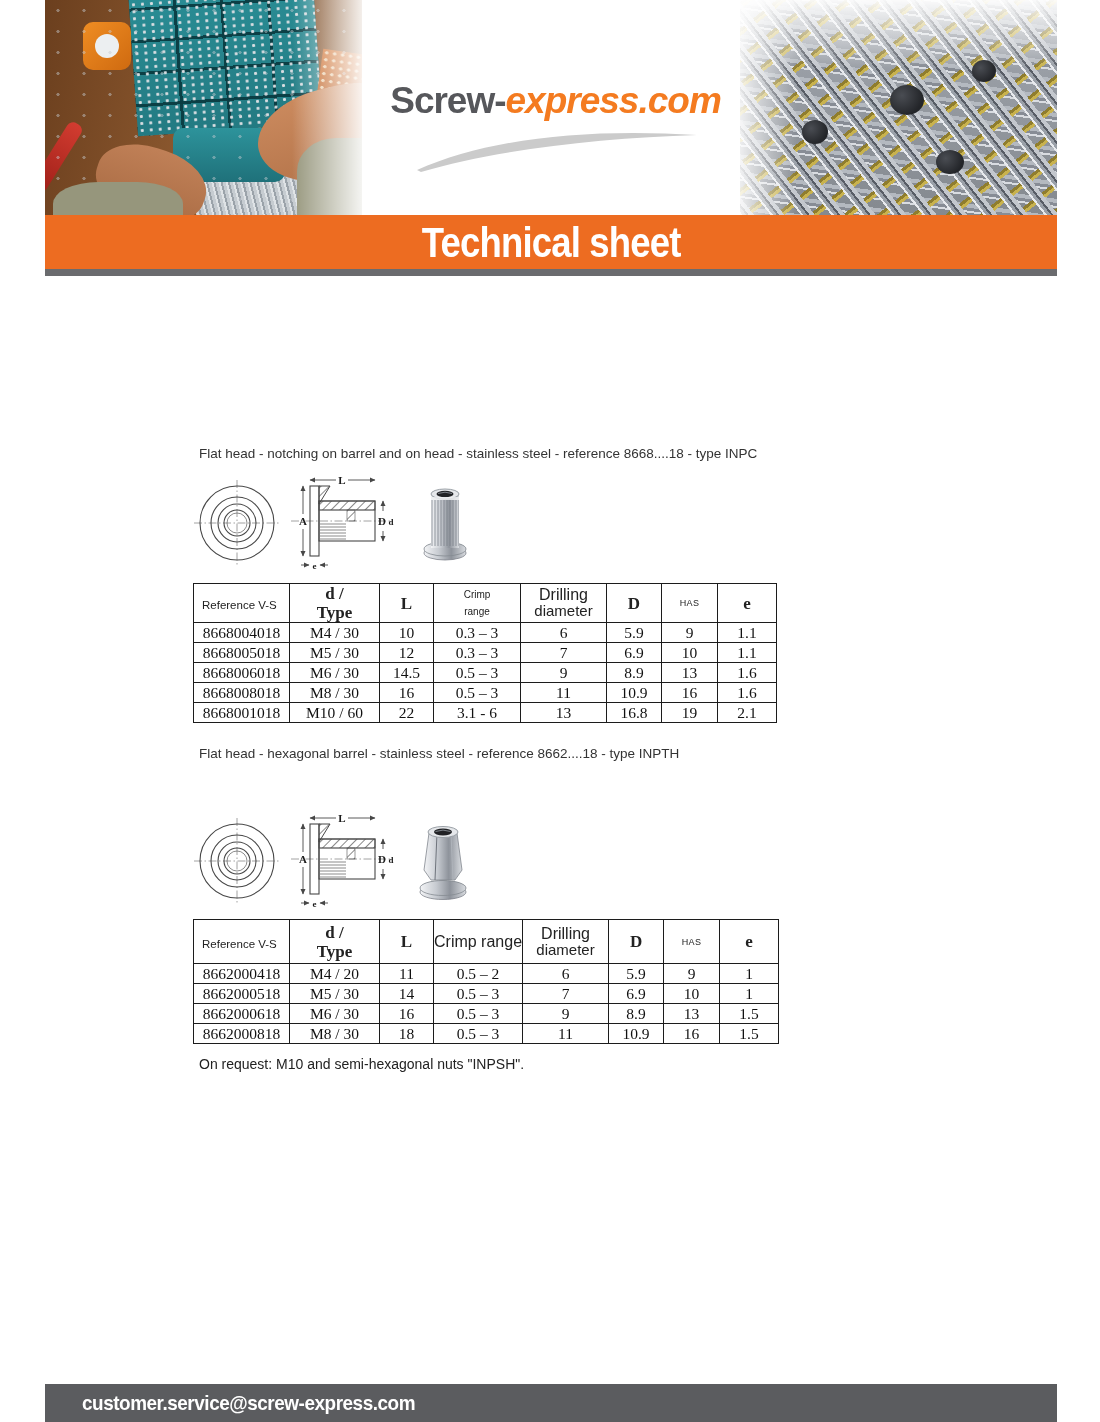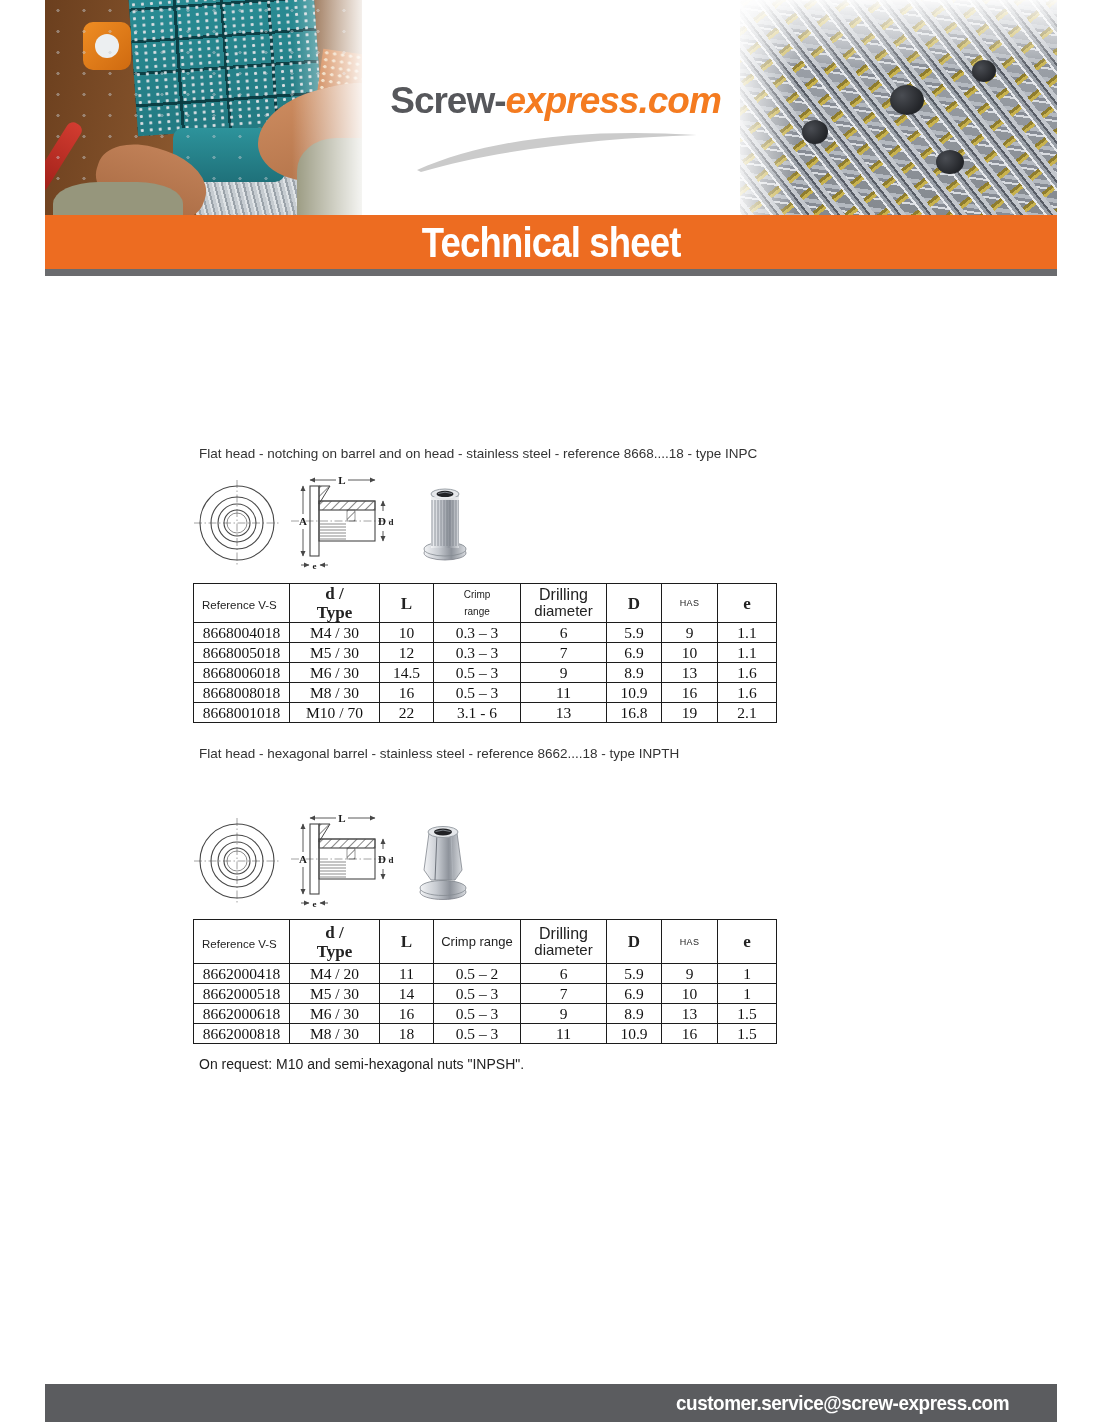--- a/index.html
+++ b/index.html
@@ -113,28 +113,28 @@
   .spec-table th { font-weight:normal; text-align:center; vertical-align:middle; }
   .t1 thead tr { height:39px; }
   .t2 thead tr { height:44px; }
   .spec-table td { height:19px; padding:0 2px; text-align:center;
     font-family:"Liberation Serif", serif; font-size:15.5px; line-height:19px; color:#111; }
   .hl { text-align:center; }
   .h-ref { vertical-align:top; text-align:left; padding:4px 0 0 8px; }
   .h-ref .hl { text-align:left; font-size:11.5px; color:#222; }
   .h-serif .hl { font-family:"Liberation Serif", serif; font-weight:bold; font-size:17px; line-height:19px; }
   .h-sans .hl { font-size:10px; line-height:17px; }
-  .t2 .h-sans .hl { font-size:13px; }
+  .t2 .h-sans .hl { font-size:16px; }
   .h-drill .hl { font-size:15px; line-height:16px; }
   .h-drill .hl:first-child { font-size:16px; }
   .h-has .hl { font-size:9px; letter-spacing:.4px; }
 
   
   .footer-bar { position:absolute; left:45px; top:1384px; width:1012px; height:38px;
-    background:#5B5C5F; text-align:right; line-height:38px; padding-right:48px; }
+    background:#5B5C5F; line-height:38px; padding-right:48px; }
   .footer-email { display:inline-block; color:#fff; font-weight:bold; font-size:21px;
     letter-spacing:-.5px; transform:scaleX(.9); transform-origin:right center; }
 
   .defs-holder { position:absolute; width:0; height:0; overflow:hidden; }
 </style>
 </head>
 <body>
 
 <svg class="defs-holder" aria-hidden="true">
   <defs>
@@ -332,21 +332,21 @@
           <td>M8 / 30</td>
           <td>16</td>
           <td>0.5 – 3</td>
           <td>11</td>
           <td>10.9</td>
           <td>16</td>
           <td>1.6</td>
         </tr>
         <tr>
           <td>8668001018</td>
-          <td>M10 / 70</td>
+          <td>M10 / 60</td>
           <td>22</td>
           <td>3.1 - 6</td>
           <td>13</td>
           <td>16.8</td>
           <td>19</td>
           <td>2.1</td>
         </tr>
       </tbody>
   </table>
 

